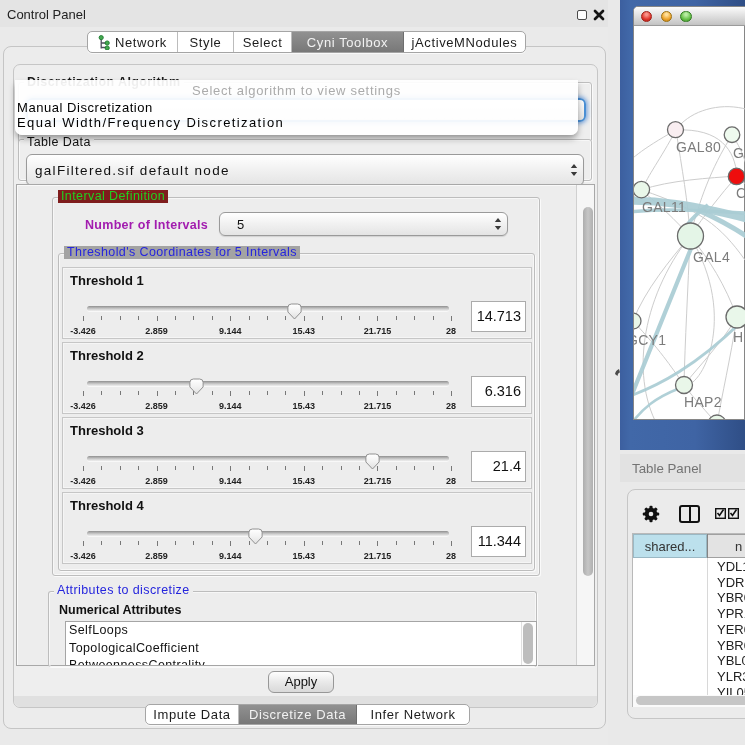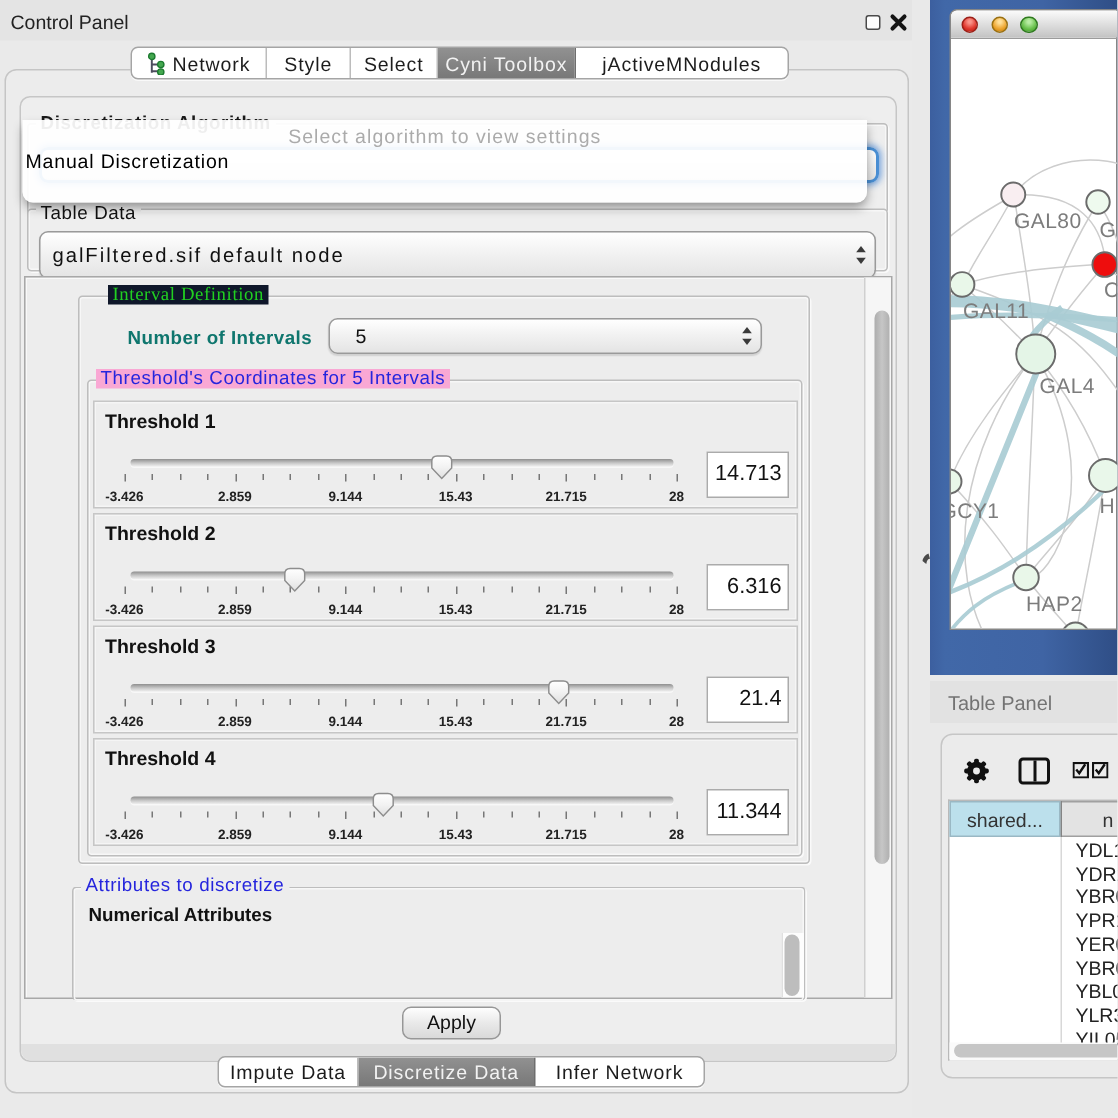--- a/index.html
+++ b/index.html
@@ -46,21 +46,21 @@
 
   <div class="seg" style="left:87px; top:31px; width:439px; height:22px;">
     <div style="width:90px;"><svg width="13" height="16" viewBox="0 0 13 16" style="margin-right:4px;">
       <path d="M3.2 5 L3.2 14.5 M3.2 9 L8.6 9 M3.2 13.5 L8.6 13.5" stroke="#4d4d5e" stroke-width="1.3" fill="none"></path>
       <circle cx="3.2" cy="3.6" r="2.1" fill="#44a84f" stroke="#1c7a30" stroke-width="0.9"></circle>
       <circle cx="9.2" cy="9" r="2.1" fill="#44a84f" stroke="#1c7a30" stroke-width="0.9"></circle>
       <circle cx="9.2" cy="14" r="2.1" fill="#44a84f" stroke="#1c7a30" stroke-width="0.9"></circle>
     </svg>Network</div>
     <div style="width:56px;">Style</div>
     <div style="width:58px;">Select</div>
-    <div class="sel" style="width:92px;">Cyni Toolbox</div>
+    <div class="sel" style="width:112px;">Cyni Toolbox</div>
     <div style="flex:1;">jActiveMNodules</div>
   </div>
 
   <div class="abs" style="left:13px; top:64px; width:585px; height:644px; background:#eeeeee; border:1px solid #c6c6c6; border-radius:7px;"></div>
 
   <div class="abs groupbox" style="left:18px; top:82px; width:574px; height:63px; background:#eeeeee;"></div>
   <div class="gtitle" style="left:24px; top:76px; font-weight:bold; color:#1a1a1a;">Discretization Algorithm</div>
 
   <div class="combo" style="left:26px; top:98px; width:560px; height:24px; box-shadow:0 0 4px 1.5px rgba(80,140,215,.75); border:2px solid #4a8fd4;"></div>
 
@@ -73,33 +73,33 @@
         <path d="M4 12.5 L7.2 8.4 L0.8 8.4 Z" fill="#3a3a3a"></path>
       </svg>
   </div>
 
   <div class="abs" style="left:16px; top:184px; width:579px; height:482px; border:1px solid #a8a8a8; background:#ededed; box-shadow:inset 1px 1px 0 #f9f9f9;"></div>
 
   <div class="abs" style="left:576px; top:185px; width:18px; height:480px; background:#f6f6f6; border-left:1px solid #d0d0d0;"></div>
   <div class="abs" style="left:583px; top:207px; width:10px; height:369px; border-radius:5px; background:linear-gradient(90deg,#adadad,#c6c6c6 50%,#b0b0b0);"></div>
 
   <div class="abs groupbox" style="left:52px; top:197px; width:488px; height:379px;"></div>
-  <div class="gtitle" style="left:72px; top:190px; color:#21d021; background:#0f172a;font-family:Liberation Serif, serif;">Interval Definition</div>
-
-  <div class="abs" style="left:85px; top:218px; font-weight:bold; font-size:12.5px; letter-spacing:0.3px; color:#0f766e;">Number of Intervals</div>
+  <div class="gtitle" style="left:58px; top:190px; color:#21d021; background:#7f1d1d;">Interval Definition</div>
+
+  <div class="abs" style="left:85px; top:218px; font-weight:bold; font-size:12.5px; letter-spacing:0.3px; color:#a21caf;">Number of Intervals</div>
   <div class="combo" style="left:219px; top:212px; width:289px; height:24px;">
     <div class="ctext" style="left:17px;">5</div>
     <svg class="stepper" viewBox="0 0 8 13">
         <path d="M4 0.5 L7.2 4.6 L0.8 4.6 Z" fill="#3a3a3a"></path>
         <path d="M4 12.5 L7.2 8.4 L0.8 8.4 Z" fill="#3a3a3a"></path>
       </svg>
   </div>
 
   <div class="abs groupbox" style="left:58px; top:253px; width:477px; height:318px;"></div>
-  <div class="gtitle" style="left:64px; top:246px; color:#2525dd; background:#f9a8d4;">Threshold's Coordinates for 5 Intervals</div>
+  <div class="gtitle" style="left:64px; top:246px; color:#2525dd; background:#a3a3a3;">Threshold's Coordinates for 5 Intervals</div>
 
 <svg width="0" height="0" style="position:absolute;">
       <defs>
  <linearGradient id="thg" x1="0" y1="0" x2="0" y2="1">
    <stop offset="0" stop-color="#ffffff"></stop>
           <stop offset="0.5" stop-color="#f2f2f2"></stop>
           <stop offset="1" stop-color="#e0e0e0"></stop>
  </linearGradient>
       </defs>
     </svg>
@@ -240,37 +240,41 @@
       <div class="ticklbl" style="left:388.0px;">28</div>
     <svg class="thumb" style="left:184.5px;" width="17" height="19" viewBox="0 0 17 19">
       <path d="M1 5 Q1 1 5 1 L12 1 Q16 1 16 5 L16 10 L8.5 18 L1 10 Z" fill="url(#thg)" stroke="#8d8d8d" stroke-width="1.1"></path>
       </svg>
     <div class="vfield">11.344</div>
   </div>
 
   <div class="abs groupbox" style="left:48px; top:591px; width:489px; height:76px; border-bottom:none;"></div>
   <div class="gtitle" style="left:54px; top:584px; color:#2525dd; background:#ededed;">Attributes to discretize</div>
   <div class="abs" style="left:59px; top:603px; font-weight:bold; font-size:12.5px; color:#111;">Numerical Attributes</div>
+  <div class="abs" style="left:65px; top:621px; width:472px; height:45px; background:#fff; border:1px solid #a5a5a5; overflow:hidden; font-size:12.5px; color:#111;">
+    <div style="padding:0 0 0 3px; line-height:17.5px; letter-spacing:0.4px;">SelfLoops<br>TopologicalCoefficient<br>BetweennessCentrality</div>
+  </div>
   <div class="abs" style="left:521px; top:622px; width:15px; height:43px; background:#fdfdfd; border-left:1px solid #e0e0e0;"></div>
   <div class="abs" style="left:523px; top:623px; width:10px; height:41px; border-radius:5px; background:#bdbdbd;"></div>
 
   <div class="abs" style="left:268px; top:671px; width:66px; height:22px; border:1px solid #979797; border-radius:6px; background:linear-gradient(#fefefe,#e9e9e9 50%,#d9d9d9); text-align:center; font-size:13px; color:#111; line-height:20px;">Apply</div>
 
   <div class="abs" style="left:14px; top:696px; width:583px; height:11px; background:#e0e0e0; border-radius:0 0 7px 7px;"></div>
 
   <div class="seg" style="left:145px; top:704px; width:325px; height:21px;">
     <div style="width:93px;">Impute Data</div>
     <div class="sel" style="width:118px;">Discretize Data</div>
     <div style="flex:1;">Infer Network</div>
   </div>
 
   <div class="abs" style="left:15px; top:80px; width:563px; height:55px; background:rgba(255,255,255,0.93);
        border-radius:0 0 7px 7px; box-shadow:0 4px 7px -1px rgba(0,0,0,0.42);"></div>
   <div class="abs" style="left:15px; top:83px; width:563px; text-align:center; font-size:13px; letter-spacing:0.7px; color:#ababab;">Select algorithm to view settings</div>
   <div class="abs" style="left:17px; top:100px; font-size:13px; letter-spacing:0.55px; font-weight:normal; color:#000;">Manual Discretization</div>
+  <div class="abs" style="left:17px; top:115px; font-size:13px; letter-spacing:1.4px; color:#000;">Equal Width/Frequency Discretization</div>
 
   <svg class="abs" style="left:614px; top:368px;" width="8" height="9" viewBox="0 0 8 9">
       <path d="M1 6 Q1.5 2.5 5 1 L6 4.5 Q4 4.5 3.5 8 Z" fill="#4a4a4a"></path>
     </svg>
 
   <div class="abs" style="left:620px; top:0; width:125px; height:450px; background:linear-gradient(90deg,#3c5f9f,#4168a8 8%,#3f64a4 60%,#2f4e86);"></div>
 
   <div class="abs" style="left:633px; top:6px; width:112px; height:414px; background:#fff; border:1px solid #868686; border-radius:5px 0 0 0;"></div>
   <div class="abs" style="left:634px; top:7px; width:111px; height:19px; background:linear-gradient(#fbfbfb,#c9c9c9 90%,#c2c2c2); border-bottom:1px solid #9b9b9b; border-radius:4px 0 0 0;"></div>
   <div class="abs" style="left:641px; top:10.7px; width:11.3px; height:11.3px; border-radius:50%; background:radial-gradient(circle at 50% 28%, #f9948a 12%, #e0352b 60%, #ad1d13); border:0.5px solid #9c2018;"></div>

